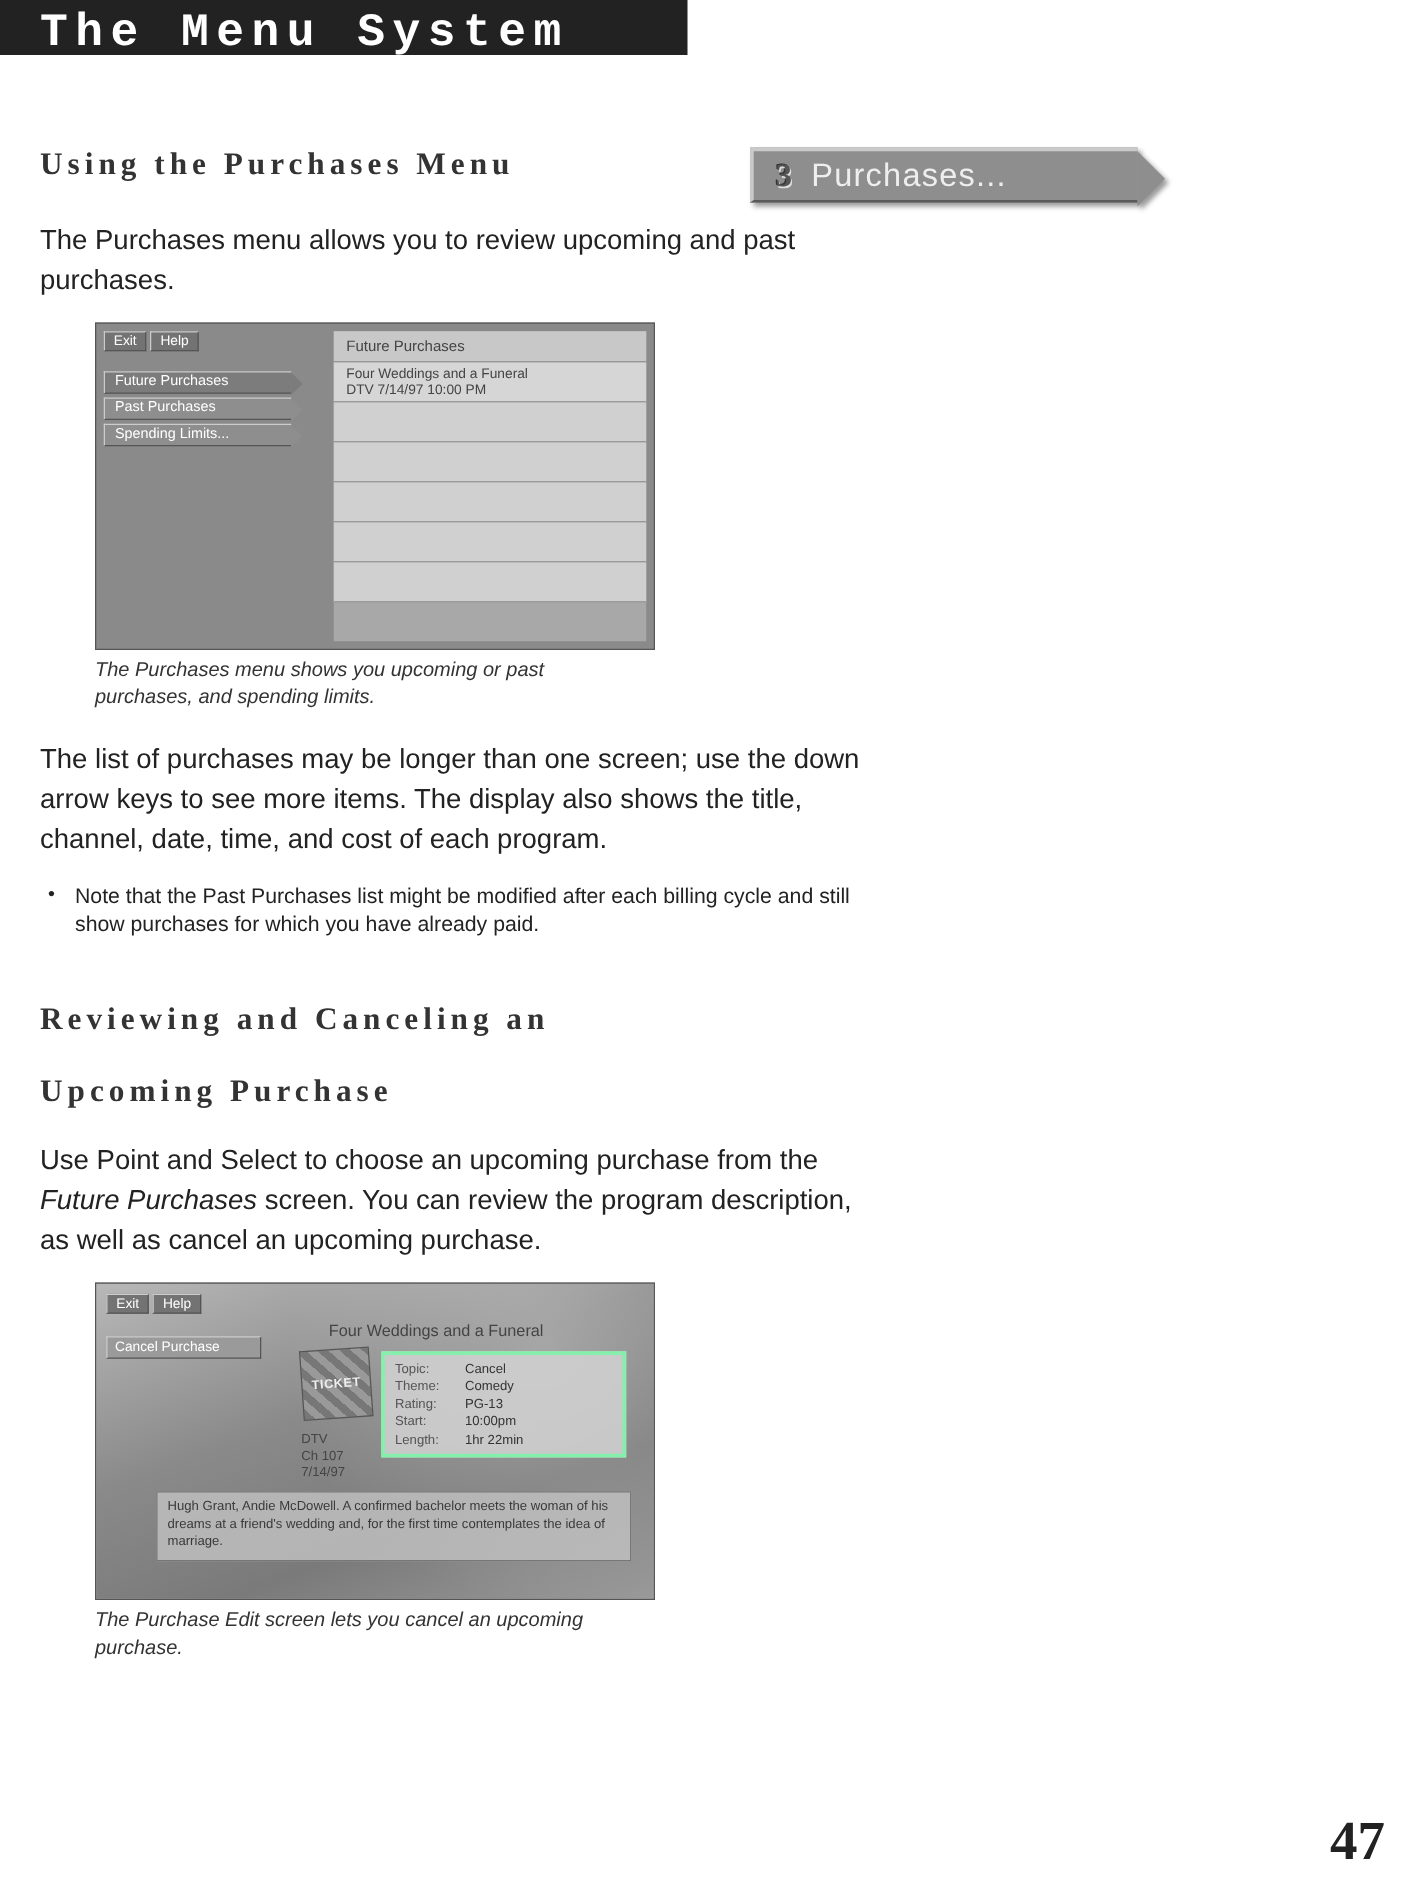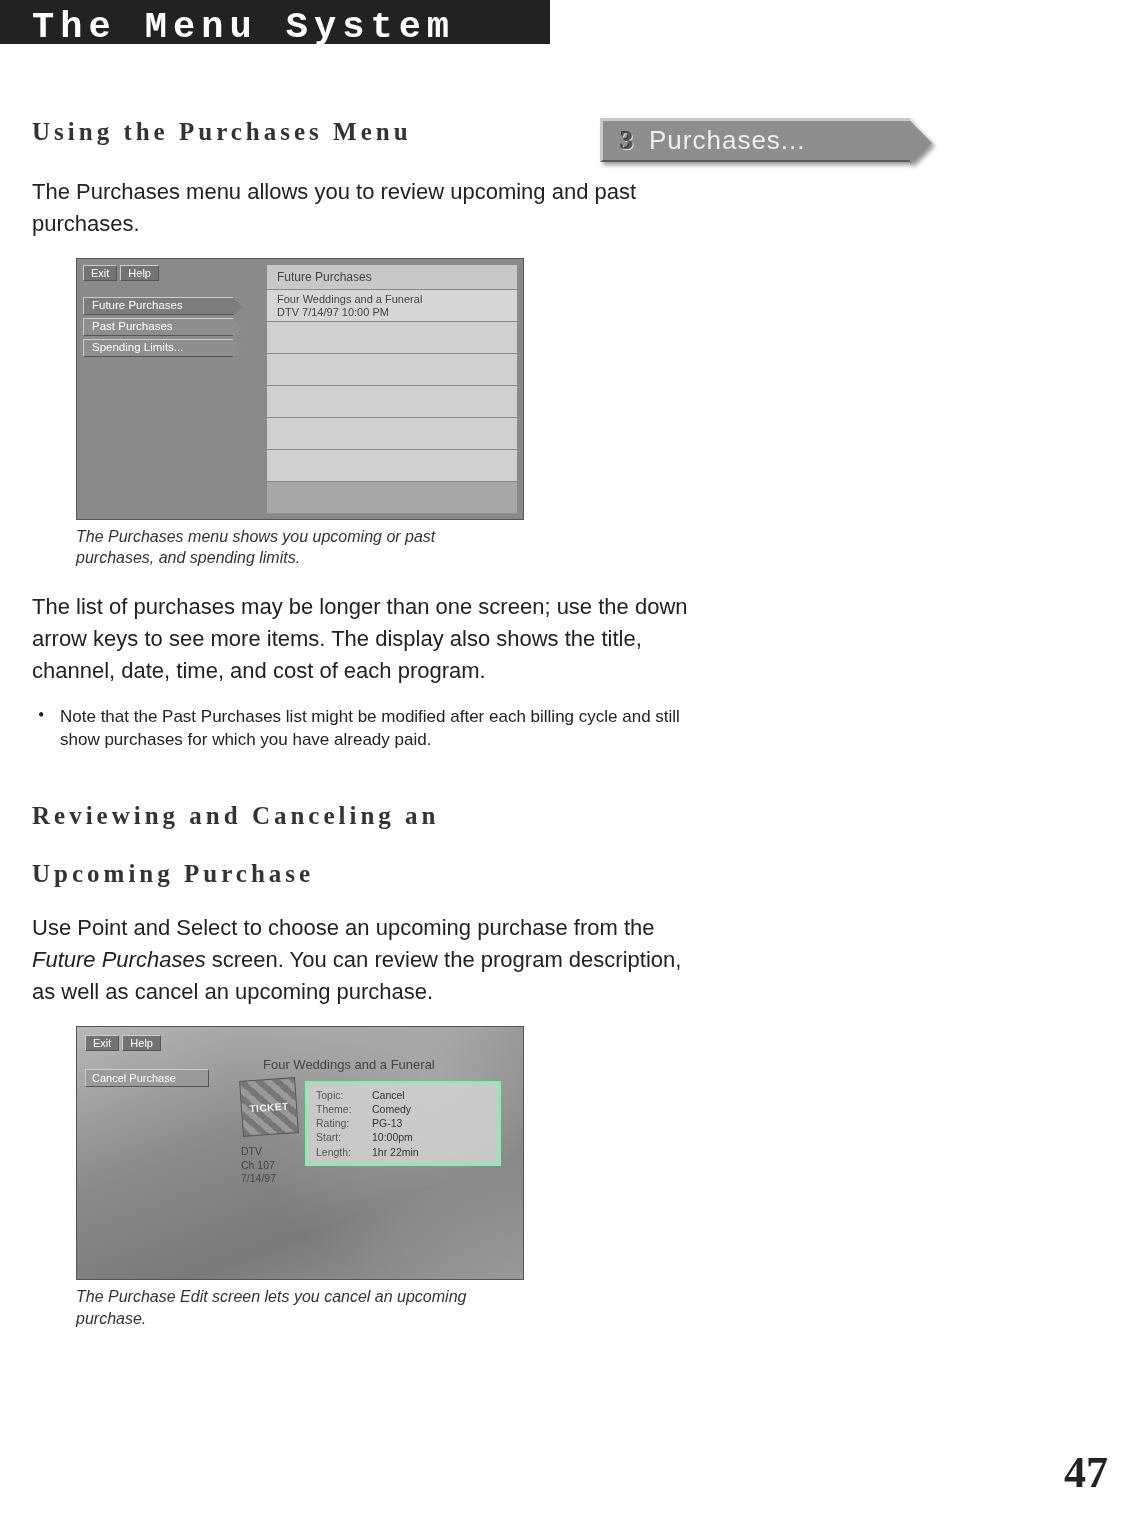--- a/index.html
+++ b/index.html
@@ -378,19 +378,20 @@
         <div class="row">
             <span class="k">Length:</span>
             <span class="v">1hr 22min</span>
           </div>
       </div>
       <div class="ch-info">
         <div>DTV</div>
         <div>Ch 107</div>
         <div>7/14/97</div>
       </div>
+      <div class="desc-box">Hugh Grant, Andie McDowell. A confirmed bachelor meets the woman of his dreams at a friend's wedding and, for the first time contemplates the idea of marriage.</div>
     </div>
   </div>
   <p class="caption">The Purchase Edit screen lets you cancel an upcoming purchase.</p>
 
 </div>
 
 <div class="page-num">47</div>
 
 </body></html>

